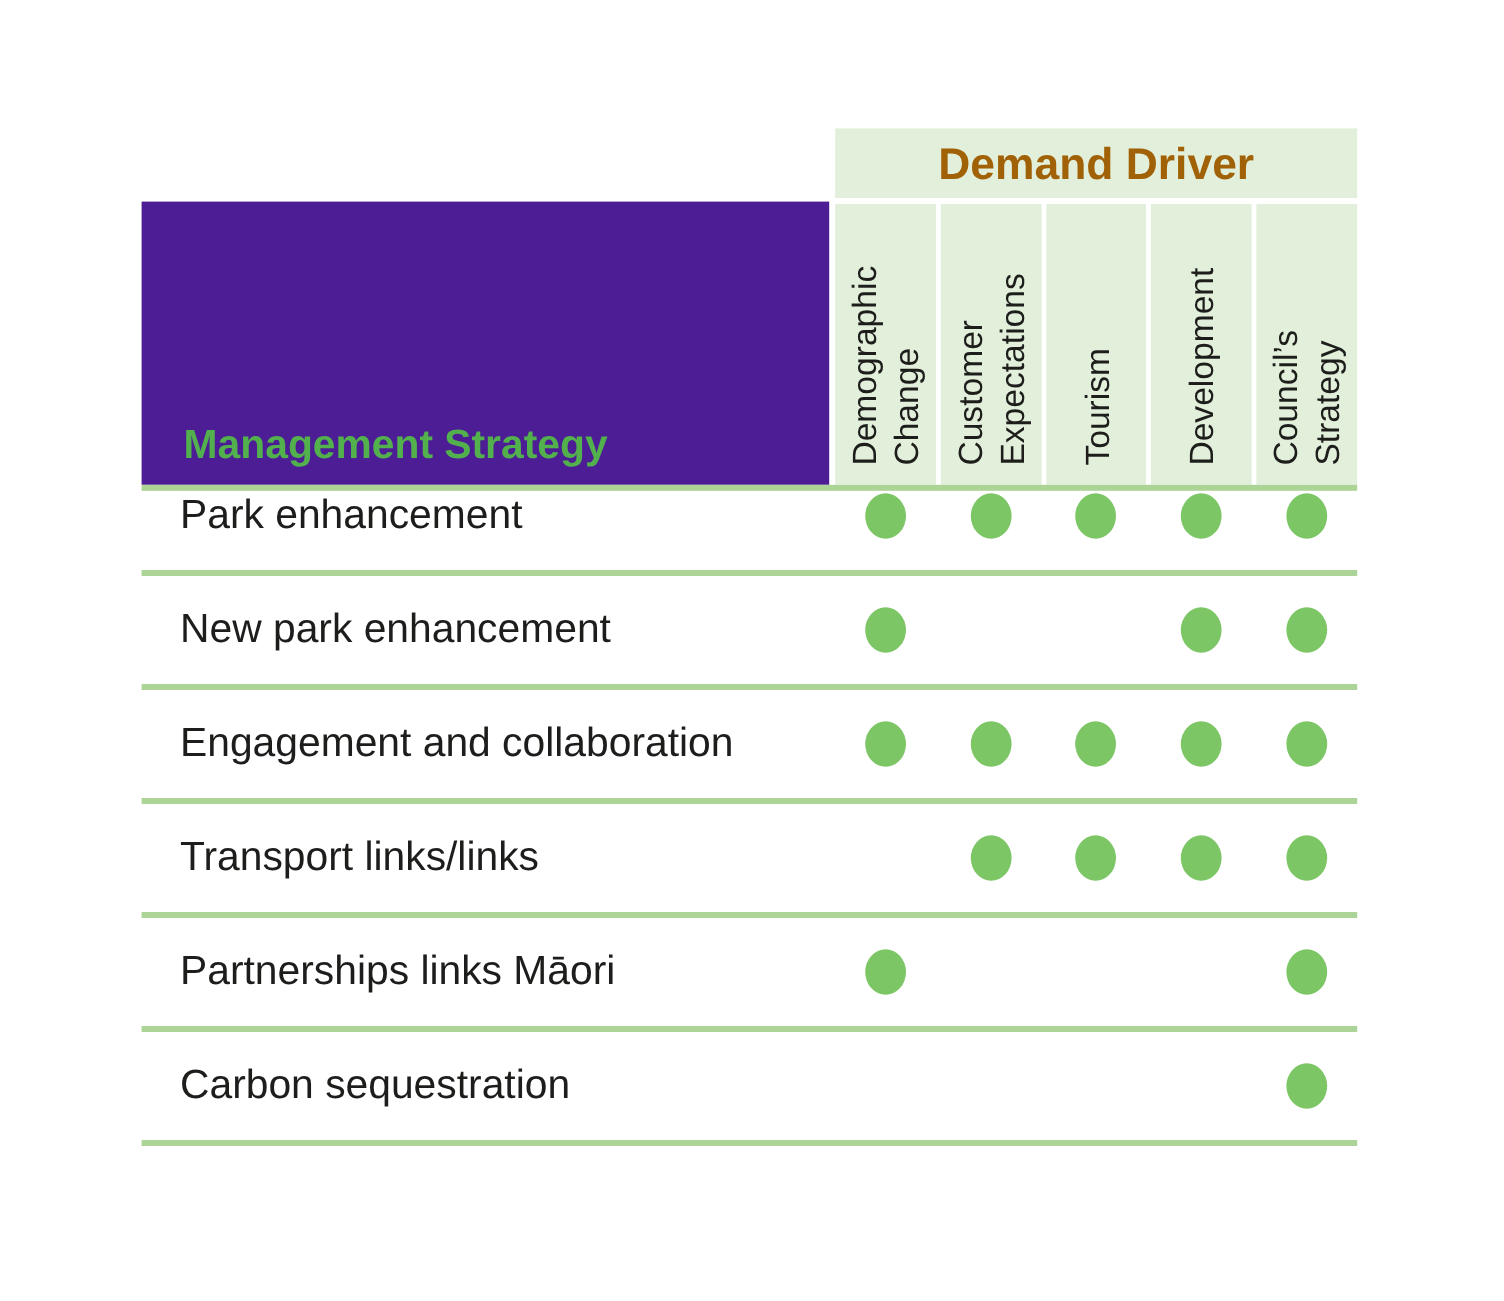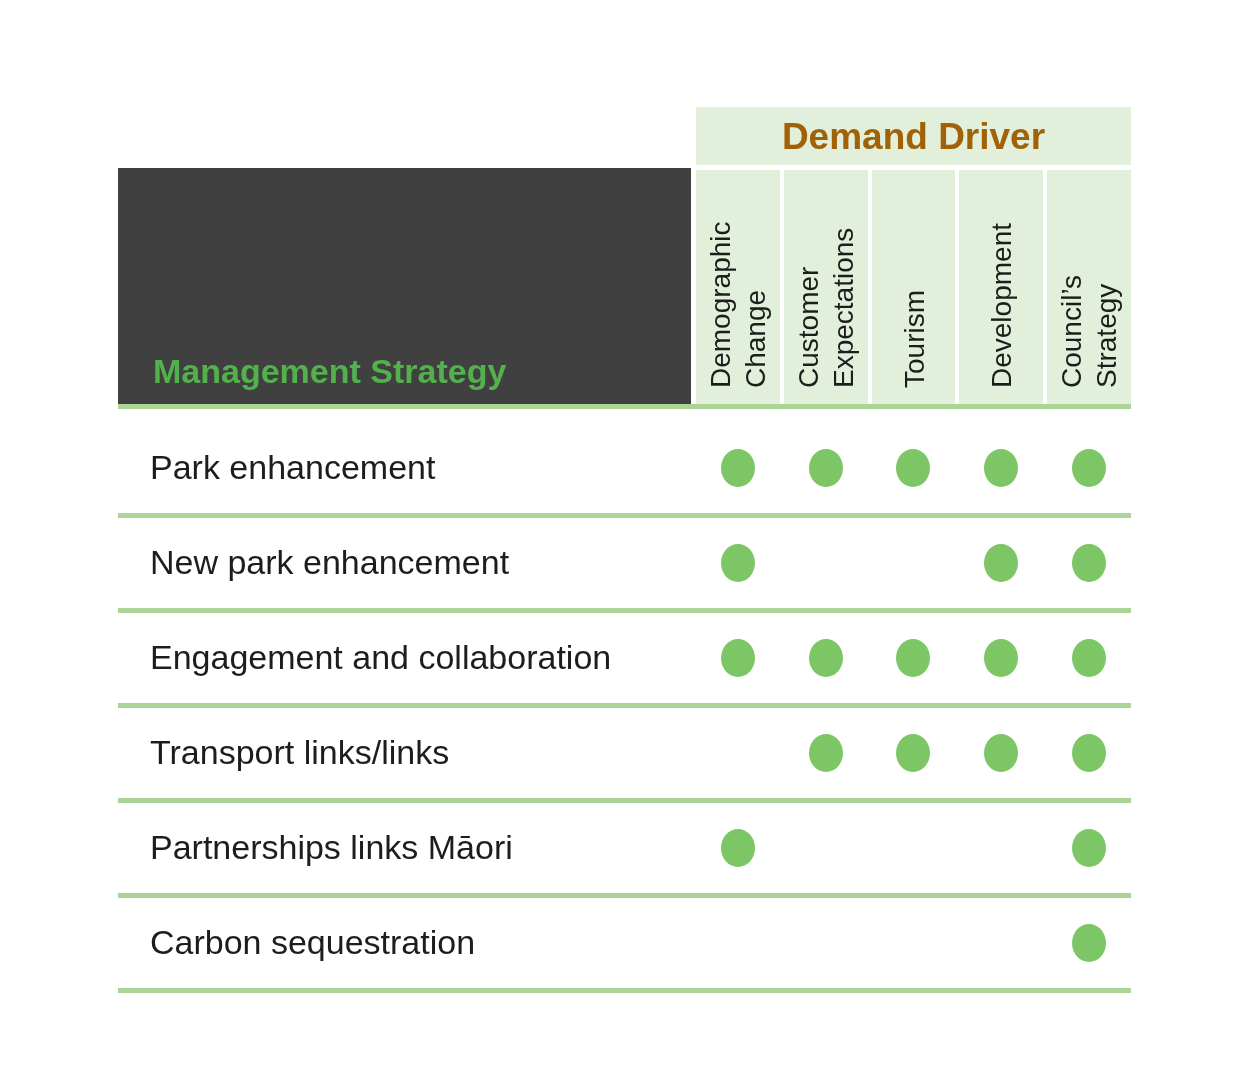--- a/index.html
+++ b/index.html
@@ -7,40 +7,40 @@
     position:relative; width:1253px; height:1084px; background:#ffffff;
     font-family:"Liberation Sans", sans-serif; color:#1d1d1b; overflow:hidden;
   }
   .banner {
     position:absolute; left:696px; top:107px; width:435px; height:58px;
     background:#E2EFDB; display:flex; align-items:center; justify-content:center;
   }
   .banner .title { font-weight:bold; font-size:37px; color:#a16207; line-height:1; }
   .corner {
     position:absolute; left:118px; top:168px; width:573px; height:236px;
-    background:#404040; display:flex; align-items:flex-end;
+    background:#4c1d95; display:flex; align-items:flex-end;
     padding:16px 0 16px 35px; box-sizing:border-box;
   }
   .corner .title { font-weight:bold; font-size:34px; color:#52B14D; line-height:1; }
   .colheads {
     position:absolute; left:696px; top:170px; width:435px; height:234px;
     display:grid; grid-template-columns:repeat(5,1fr); gap:4px;
   }
   .colcell { position:relative; background:#E2EFDB; overflow:visible; }
   .rot {
     position:absolute; left:0; top:234px; width:234px; height:84px;
     transform:rotate(-90deg); transform-origin:0 0;
     display:flex; align-items:center; padding-left:16px; box-sizing:border-box;
     font-size:28px; line-height:35px; white-space:pre-line; color:#1d1d1b;
   }
   .hline {
     position:absolute; left:118px; top:404px; width:1013px; height:5px;
     background:#ACD496;
   }
-  .rows { position:absolute; left:118px; top:423px; width:1013px; }
+  .rows { position:absolute; left:118px; top:385px; width:1013px; }
   .row { position:relative; height:90px; border-bottom:5px solid #ACD496; }
   .rowlabel {
     position:absolute; left:32px; top:50%; transform:translateY(-50%);
     font-size:34px; line-height:1.1; color:#1d1d1b; white-space:nowrap;
   }
   .dotgrid {
     position:absolute; left:578px; top:0; width:435px; height:100%;
     display:grid; grid-template-columns:repeat(5,1fr); gap:4px;
   }
   .dotcell { display:flex; align-items:center; justify-content:center; }

